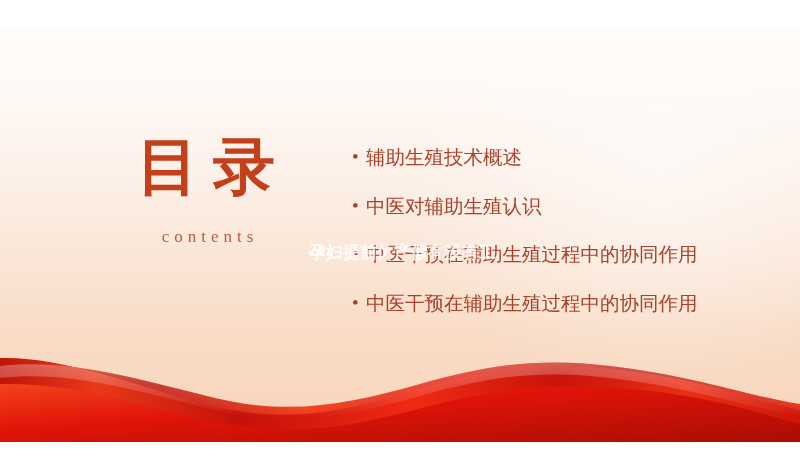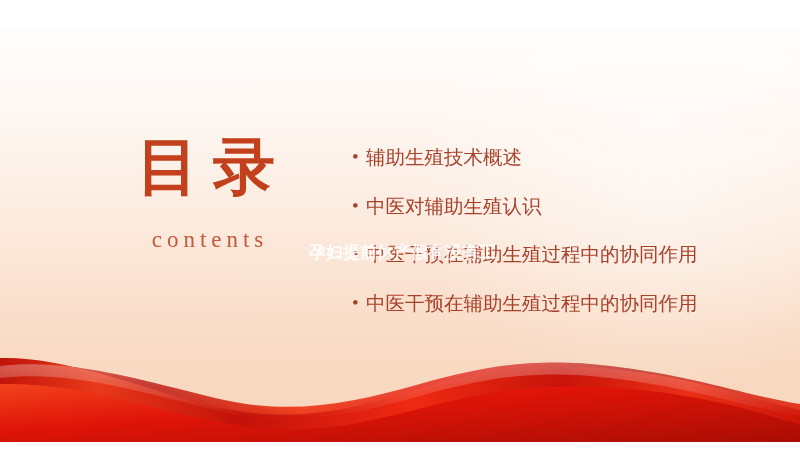--- a/index.html
+++ b/index.html
@@ -78,21 +78,21 @@
     font-size: 62px;
     font-weight: 700;
     color: #c2401b;
     letter-spacing: 14px;
     line-height: 1.08;
     margin: 0 0 0 12px;
     white-space: nowrap;
   }
   .title-en {
     font-family: "Liberation Serif", "DejaVu Serif", serif;
-    font-size: 23px;
+    font-size: 17px;
     font-weight: 400;
     color: #c25a3a;
     letter-spacing: 5px;
     margin: 26px 0 0 6px;
     white-space: nowrap;
   }
 
   
   .list-block {
     position: absolute;

